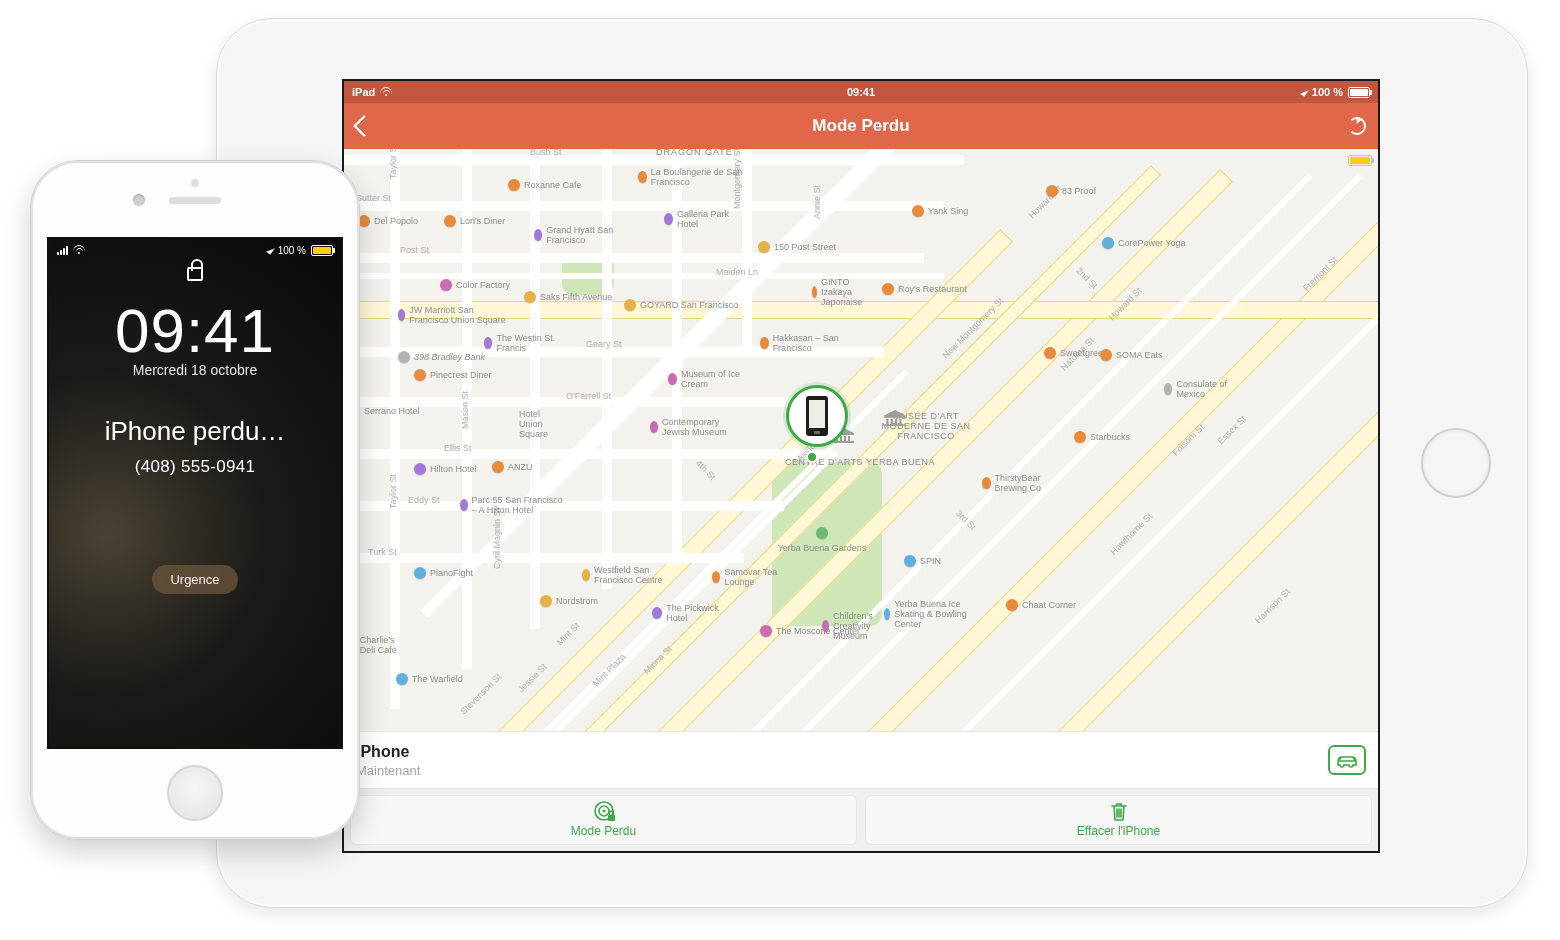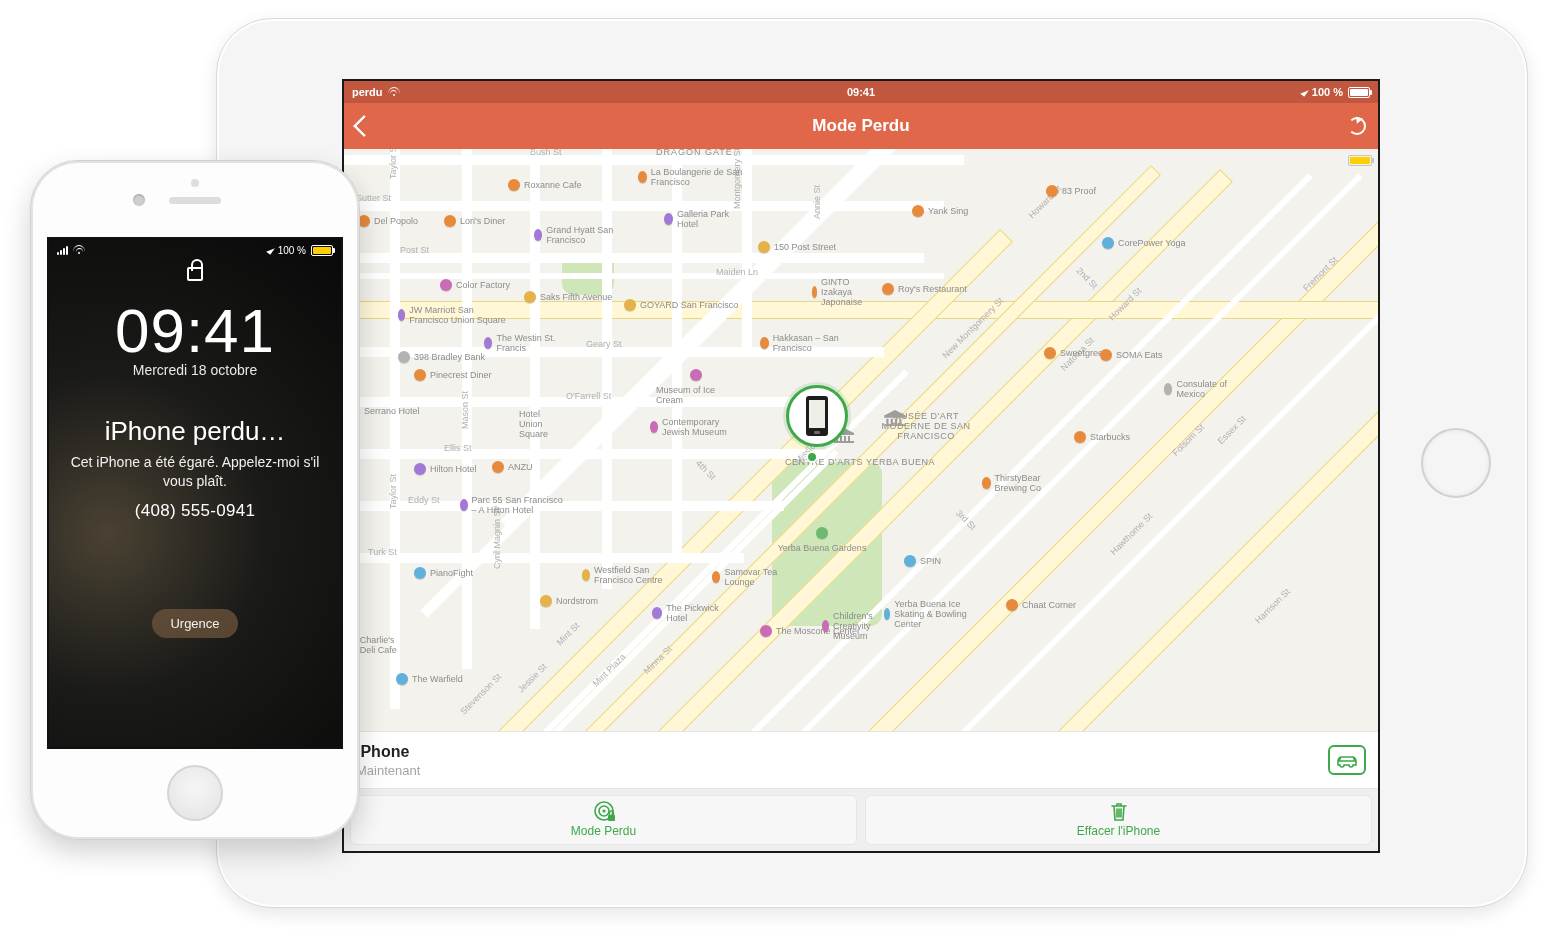--- a/index.html
+++ b/index.html
@@ -417,21 +417,21 @@
 <body>
 
 <div class="ipad">
   <div class="ipad-camera"></div>
   <div class="ipad-home"></div>
 
   <div class="ipad-screen">
 
     <div class="statusbar">
       <div class="sb-left">
-        <span>perdu</span>
+        <span>iPad</span>
         <span class="wifi-arcs">
             <span class="wifi-dot"></span>
           </span>
       </div>
       <div class="sb-center"><span>09:41</span></div>
       <div class="sb-right">
         <span class="loc-arrow"></span>
         <span>100 %</span>
         <span class="battery battery-white">
             <span class="fill"></span>
@@ -584,21 +584,21 @@
           <span>83 Proof</span>
         </div>
       <div class="poi" style="left:758px; top:88px;">
           <span class="poi-dot d-ent"></span>
           <span>CorePower Yoga</span>
         </div>
       <div class="poi" style="left:416px; top:184px; width:90px;">
           <span class="poi-dot d-food"></span>
           <span style="white-space:normal">Hakkasan – San Francisco</span>
         </div>
-      <div class="poi" style="left:312px; top:220px; width:80px;flex-direction:column;">
+      <div class="poi" style="left:324px; top:220px; width:80px;">
           <span class="poi-dot d-muse"></span>
           <span style="white-space:normal">Museum of Ice Cream</span>
         </div>
       <div class="poi" style="left:306px; top:268px; width:96px;">
           <span class="poi-dot d-muse"></span>
           <span style="white-space:normal">Contemporary Jewish Museum</span>
         </div>
       <div class="poi" style="left:530px; top:262px; width:104px;">
           <span style="white-space:normal; text-align:center; letter-spacing:.5px;">MUSÉE D'ART MODERNE DE SAN FRANCISCO</span>
         </div>
@@ -635,21 +635,21 @@
           <span style="white-space:normal">Hotel Union Square</span>
         </div>
       <div class="poi" style="left:70px;  top:314px;">
           <span class="poi-dot d-hotel"></span>
           <span>Hilton Hotel</span>
         </div>
       <div class="poi" style="left:148px; top:312px;">
           <span class="poi-dot d-food"></span>
           <span>ANZU</span>
         </div>
-      <div class="poi" style="left:54px;  top:202px;">
+      <div class="poi" style="left:54px;  top:202px;font-style:italic;">
           <span class="poi-dot d-bank"></span>
           <span>398 Bradley Bank</span>
         </div>
       <div class="poi" style="left:70px;  top:220px;">
           <span class="poi-dot d-food"></span>
           <span>Pinecrest Diner</span>
         </div>
       <div class="poi" style="left:116px; top:346px; width:110px;">
           <span class="poi-dot d-hotel"></span>
           <span style="white-space:normal">Parc 55 San Francisco – A Hilton Hotel</span>
@@ -795,21 +795,20 @@
             </span>
         </div>
       </div>
 
       <div class="lock"></div>
 
       <div class="bigtime">09:41</div>
       <div class="bigdate">Mercredi 18 octobre</div>
 
       <div class="lost-title">iPhone perdu…</div>
-      <div class="lost-msg">Cet iPhone a été égaré. Appelez-moi s'il vous plaît.</div>
       <div class="lost-phone">(408) 555-0941</div>
 
 
       <div class="urgence-btn">
         <span>Urgence</span>
       </div>
     </div>
   </div>
 </div>
 

